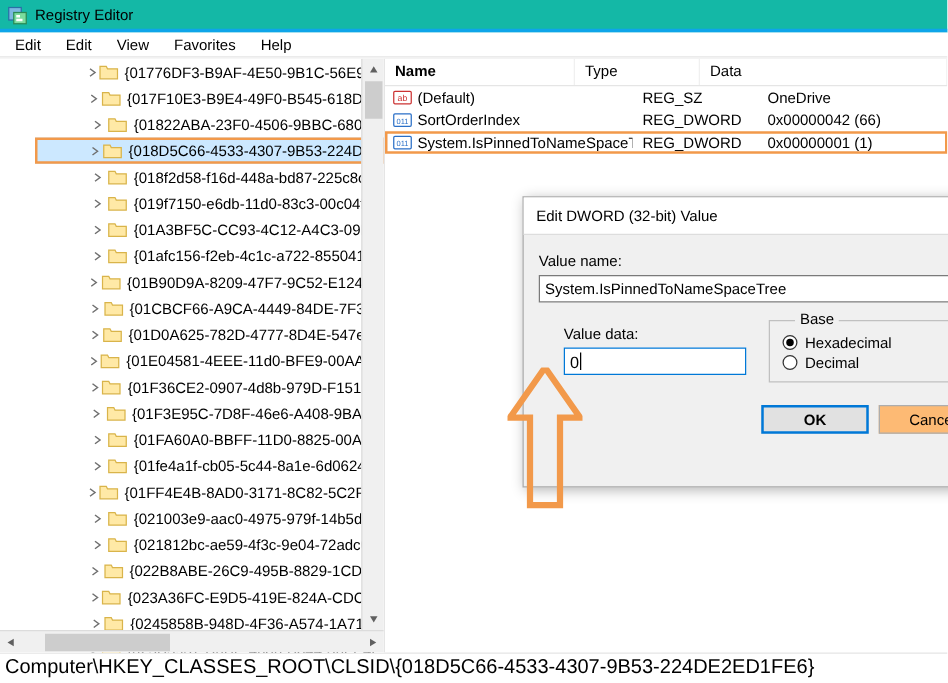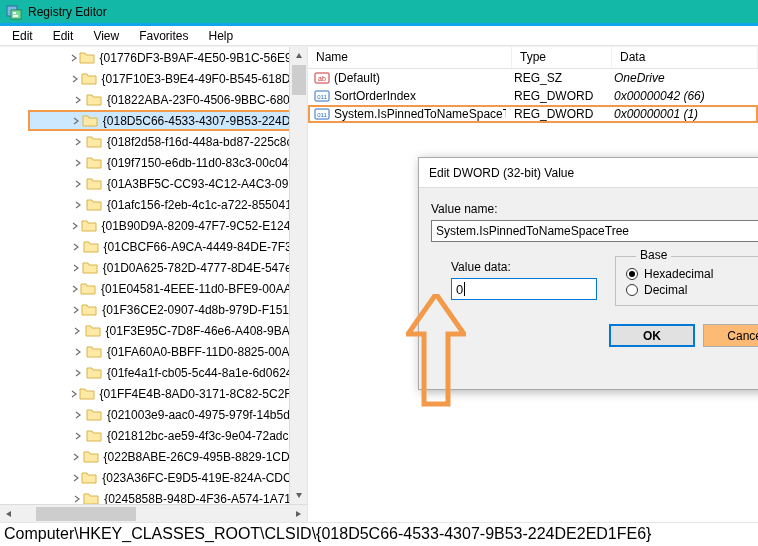--- a/index.html
+++ b/index.html
@@ -28,28 +28,28 @@
   .tnode .lbl { white-space: nowrap; padding: 0 2px; }
   .tnode.selected { background: #cce8ff; }
   .tnode.selected .lbl { }
   .tnode.highlight { outline: 2px solid #f2994a; outline-offset: -2px; }
   .tnode.highlight.left { margin-left: 28px; padding-left: 42px; }
 
   
   .list { flex: 1; position: relative; overflow: hidden; }
   .listhdr { display: flex; height: 22px; border-bottom: 1px solid #e5e5e5; background: #fff; }
   .listhdr .col { padding: 3px 8px 3px 8px; border-right: 1px solid #f0f0f0; font-size: 12px; color: #000; }
-  .col-name { width: 204px; }
+  .col-name { width: 152px; font-weight: bold; }
   .col-type { width: 100px; }
   .col-data { flex: 1; }
   .row { display: flex; align-items: center; height: 18px; }
   .row .cicon { width: 16px; height: 16px; margin: 0 4px 0 6px; display: inline-flex; align-items: center; justify-content: center; }
   .row .cname { width: 172px; padding-right: 4px; white-space: nowrap; overflow: hidden; }
   .row .ctype { width: 100px; padding-left: 8px; }
-  .row .cdata { flex: 1; padding-left: 8px; font-style: italic; }
+  .row .cdata { flex: 1; padding-left: 8px; }
   .row.highlight { outline: 2px solid #f2994a; outline-offset: -2px; }
 
   
   .status { height: 22px; border-top: 1px solid #e5e5e5; display: flex; align-items: center; padding: 0 4px; font-size: 16px; background: #fff; }
 
   
   .hscroll { position: absolute; left: 0; right: 0; bottom: 0; height: 18px; background: #f0f0f0; border-top: 1px solid #dcdcdc; display: flex; align-items: center; }
   .hscroll .thumb { height: 14px; background: #cdcdcd; border-radius: 0; }
   .hscroll .btn { width: 18px; height: 18px; display: flex; align-items: center; justify-content: center; color: #606060; }
   .vscroll { position: absolute; right: 0; top: 0; bottom: 18px; width: 18px; background: #f0f0f0; border-left: 1px solid #dcdcdc; display: flex; flex-direction: column; align-items: center; }

